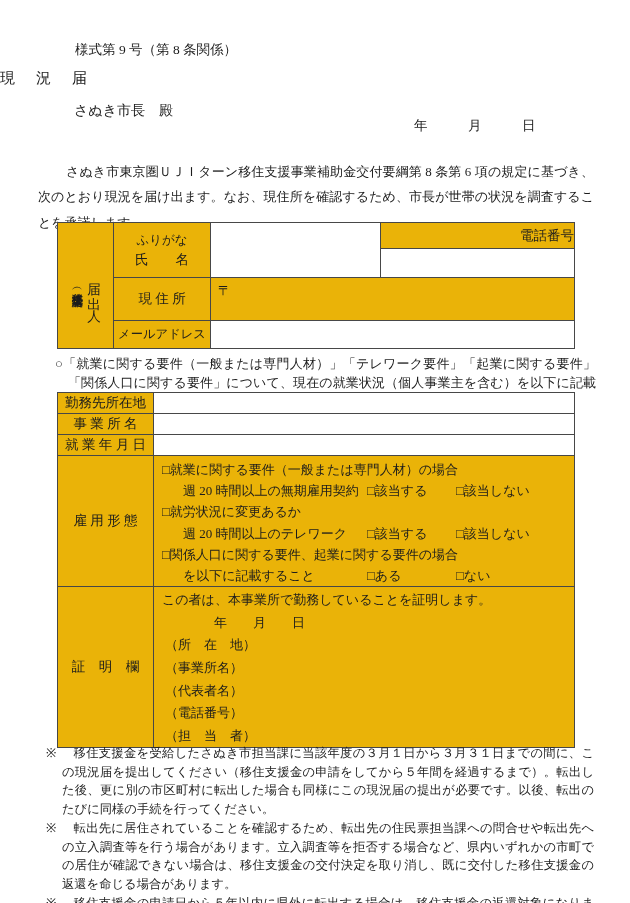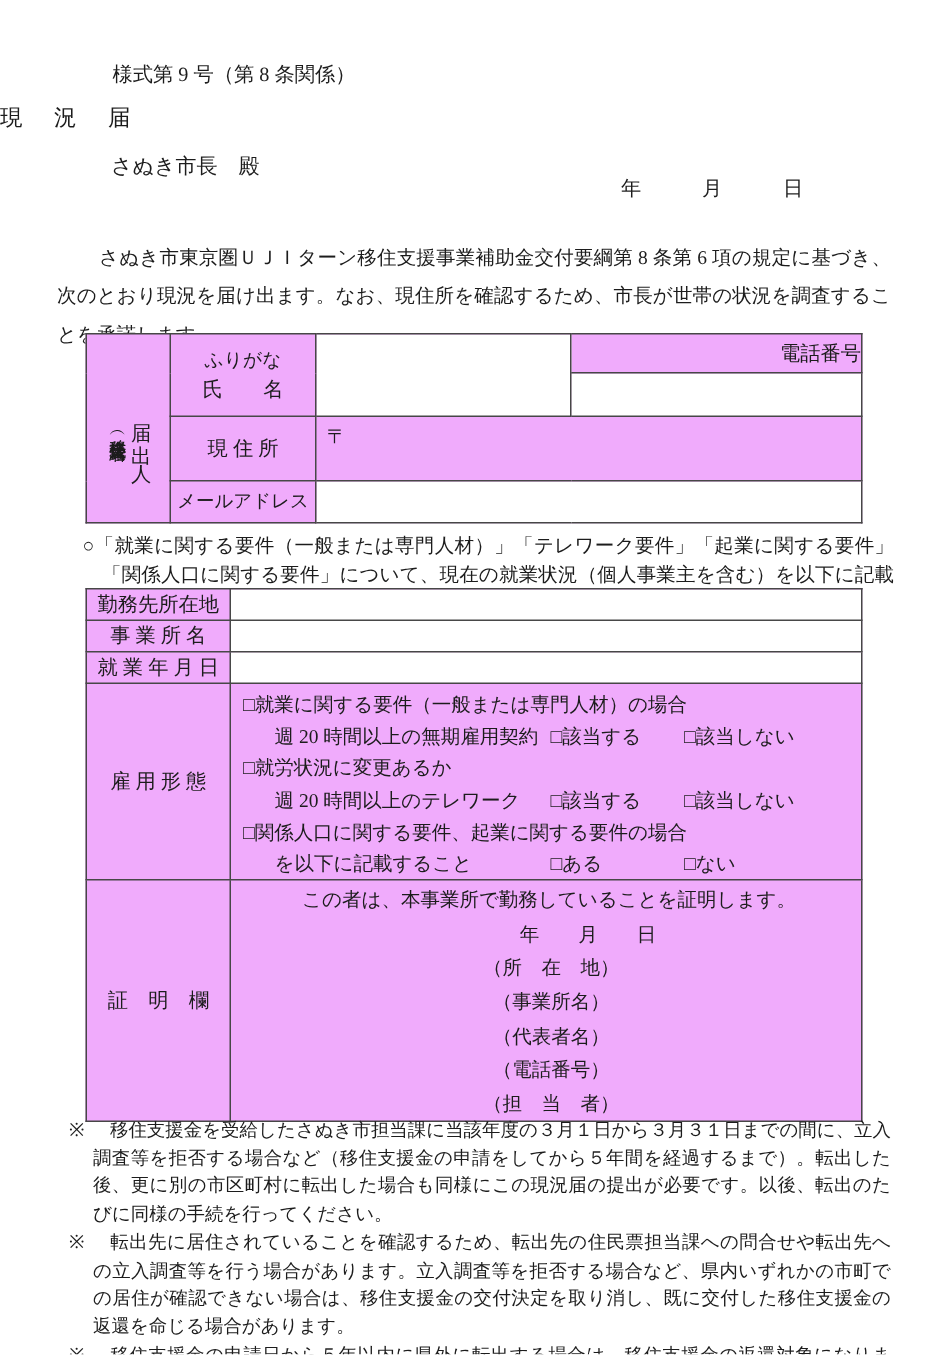--- a/index.html
+++ b/index.html
@@ -11,21 +11,21 @@
   }
   .abs { position:absolute; }
   .form-number { left:59px; top:41px; font-size:13.5px;margin-left:16px; }
   .title { left:0; right:0; top:69px; font-size:15px; letter-spacing:3px; }
   .addressee { left:74px; top:102px; font-size:14px; }
   .date-line { left:414px; top:117px; font-size:13.5px; }
   .intro {
     left:38px; top:159px; width:556px; font-size:13px; line-height:25.3px;
     text-indent:28px; text-align:justify;
   }
-  table { border-collapse:collapse; table-layout:fixed; position:absolute; background:#f0abfc; }
+  table { border-collapse:collapse; table-layout:fixed; position:absolute; background:#eab308; }
   td { border:1px solid #474747; font-size:13.5px; vertical-align:middle; padding:0; }
   .t1 { left:57px; top:222px; width:517px; }
   .t2 { left:57px; top:392px; width:517px; }
   .lbl { text-align:center; }
   .vcell { vertical-align:middle; }
   .vcell-inner { display:flex; flex-direction:row-reverse; justify-content:center; align-items:center; gap:3px; height:124px; }
   .v-main { writing-mode:vertical-rl; font-size:13.5px; line-height:14px; }
   .v-sub  { writing-mode:vertical-rl; font-size:11.5px; line-height:13px; letter-spacing:0.5px; }
   .fn-cell div { text-align:center; }
   .fn-furigana { font-size:12.5px; margin-bottom:2px; }
@@ -37,21 +37,21 @@
   .instruction {
     left:55px; top:354px; width:541px; font-size:13px; line-height:19px;
     padding-left:13px; text-indent:-13px; text-align:justify;
   }
   .type-cell { vertical-align:top; padding:3px 4px 0 8px; font-size:13px; }
   .cond-line { position:relative; line-height:21.2px; white-space:nowrap; }
   .cond-sub { padding-left:21px; }
   .opt1 { position:absolute; left:205px; top:0; }
   .opt2 { position:absolute; left:294px; top:0; }
   .cert-cell { vertical-align:top; padding:2px 4px 0 8px; font-size:13px; }
-  .cert-cell div { line-height:22.6px; white-space:nowrap;text-align:center; }
+  .cert-cell div { line-height:22.6px; white-space:nowrap; }
   .cert-date { padding-left:52px; }
   .cert-field { padding-left:3px; }
   .notes { left:46px; top:744px; width:548px; font-size:12.3px; line-height:18.7px; }
   .note { padding-left:16px; text-indent:-16px; text-align:justify; }
   .note-marker { margin-right:17px; }
 </style>
 </head>
 <body>
 
 <div class="page">
@@ -150,18 +150,18 @@
         <div class="cert-field">（事業所名）</div>
         <div class="cert-field">（代表者名）</div>
         <div class="cert-field">（電話番号）</div>
         <div class="cert-field">（担　当　者）</div>
       </td>
     </tr>
   </tbody>
     </table>
 
   <div class="abs notes">
-    <p class="note"><span class="note-marker">※</span><span>移住支援金を受給したさぬき市担当課に当該年度の３月１日から３月３１日までの間に、立入調査等を拒否する場合など（移住支援金の申請をしてから５年間を経過するまで）。転出した後、更に別の市区町村に転出した場合も同様にこの現況届の提出が必要です。以後、転出のたびに同様の手続を行ってください。</span></p>
+    <p class="note"><span class="note-marker">※</span><span>移住支援金を受給したさぬき市担当課に当該年度の３月１日から３月３１日までの間に、この現況届を提出してください（移住支援金の申請をしてから５年間を経過するまで）。転出した後、更に別の市区町村に転出した場合も同様にこの現況届の提出が必要です。以後、転出のたびに同様の手続を行ってください。</span></p>
     <p class="note"><span class="note-marker">※</span><span>転出先に居住されていることを確認するため、転出先の住民票担当課への問合せや転出先への立入調査等を行う場合があります。立入調査等を拒否する場合など、県内いずれかの市町での居住が確認できない場合は、移住支援金の交付決定を取り消し、既に交付した移住支援金の返還を命じる場合があります。</span></p>
     <p class="note"><span class="note-marker">※</span><span>移住支援金の申請日から５年以内に県外に転出する場合は、移住支援金の返還対象になります。</span></p>
   </div>
 
 </div>
 
 </body></html>

